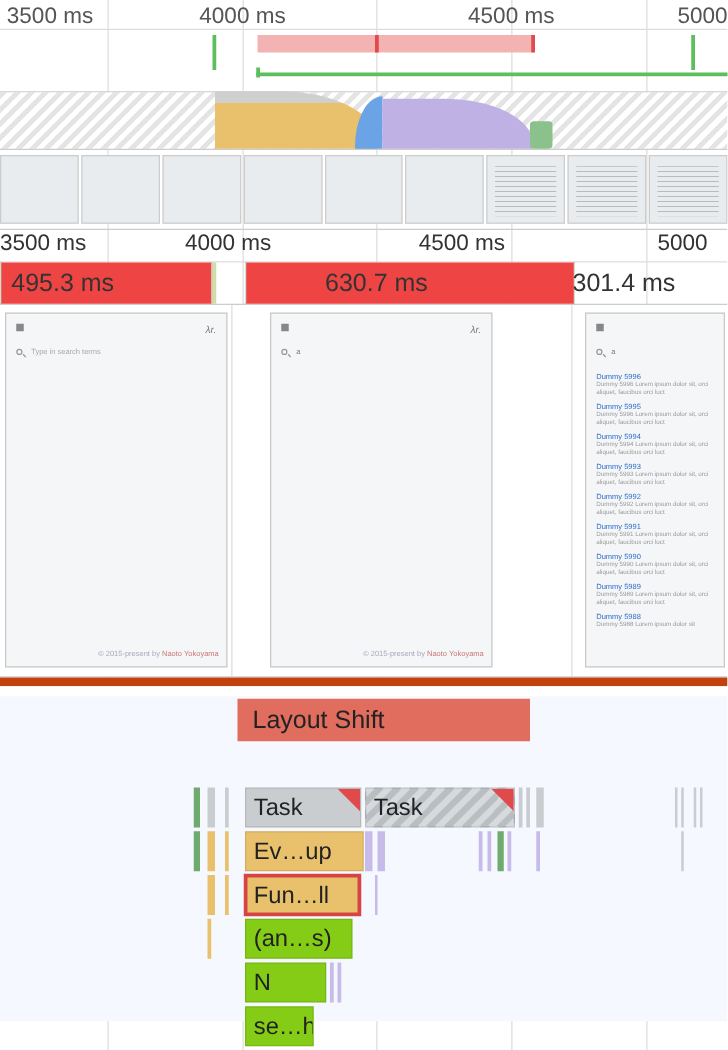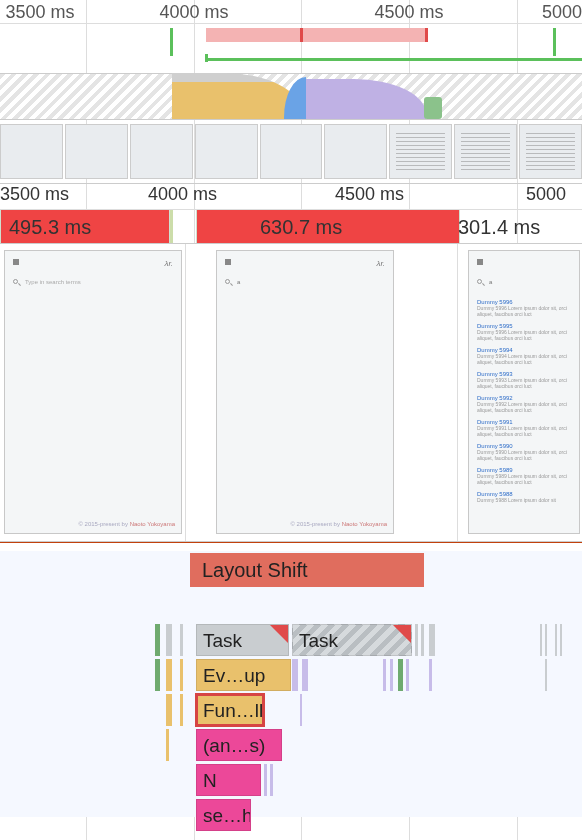--- a/index.html
+++ b/index.html
@@ -204,21 +204,21 @@
     margin-bottom: 6px;
   }
   .shot .item .title { color: #2d6cc8; font-size: 6px; }
   .shot .item .body { color: #9a9a9a; font-size: 5px; }
 
   
   .flame-wrap {
     position: relative;
     background: #f5f8ff;
     height: 275px;
-    border-top: 1px solid #c2410c;
+    border-top: 7px solid #c2410c;
   }
   .flame-wrap .separator {
     position: absolute;
     top: 0;
     left: 0;
     right: 0;
     height: 8px;
     background: #fff;
   }
   .layout-shift {
@@ -261,21 +261,21 @@
   .bar.red-corner::after {
     content:"";
     position:absolute;
     top:0; right:0;
     width:0; height:0;
     border-top: 18px solid #e04a4a;
     border-left: 18px solid transparent;
   }
   .bar.yellow { background: #e9c16c; }
   .bar.purple { background: #c7bce9; }
-  .bar.darkpurple { background: #ec4899; }
+  .bar.darkpurple { background: #84cc16; }
   .bar.highlight {
     background: #e9c16c;
     outline: 3px solid #d64444;
     outline-offset: -2px;
   }
   .sliver {
     position: absolute;
     top: 1px;
     height: 32px;
     width: 3px;
@@ -471,21 +471,21 @@
       <div class="sliver p" style="left:390px"></div>
       <div class="sliver g" style="left:398px"></div>
       <div class="sliver p" style="left:406px"></div>
       <div class="sliver p" style="left:429px"></div>
       <div class="sliver gr narrow" style="left:545px"></div>
     </div>
 
     <div class="flame-row">
       <div class="sliver y wide" style="left:166px"></div>
       <div class="sliver y" style="left:180px"></div>
-      <div class="bar highlight" style="left:196px;width:68px"><span>Fun…ll</span></div>
+      <div class="bar highlight" style="left:196px;width:92px"><span>Fun…ll</span></div>
       <div class="sliver p narrow" style="left:300px"></div>
     </div>
 
     <div class="flame-row">
       <div class="sliver y" style="left:166px"></div>
       <div class="bar darkpurple" style="left:196px;width:86px"><span>(an…s)</span></div>
     </div>
 
     <div class="flame-row">
       <div class="bar darkpurple" style="left:196px;width:65px"><span>N</span></div>

